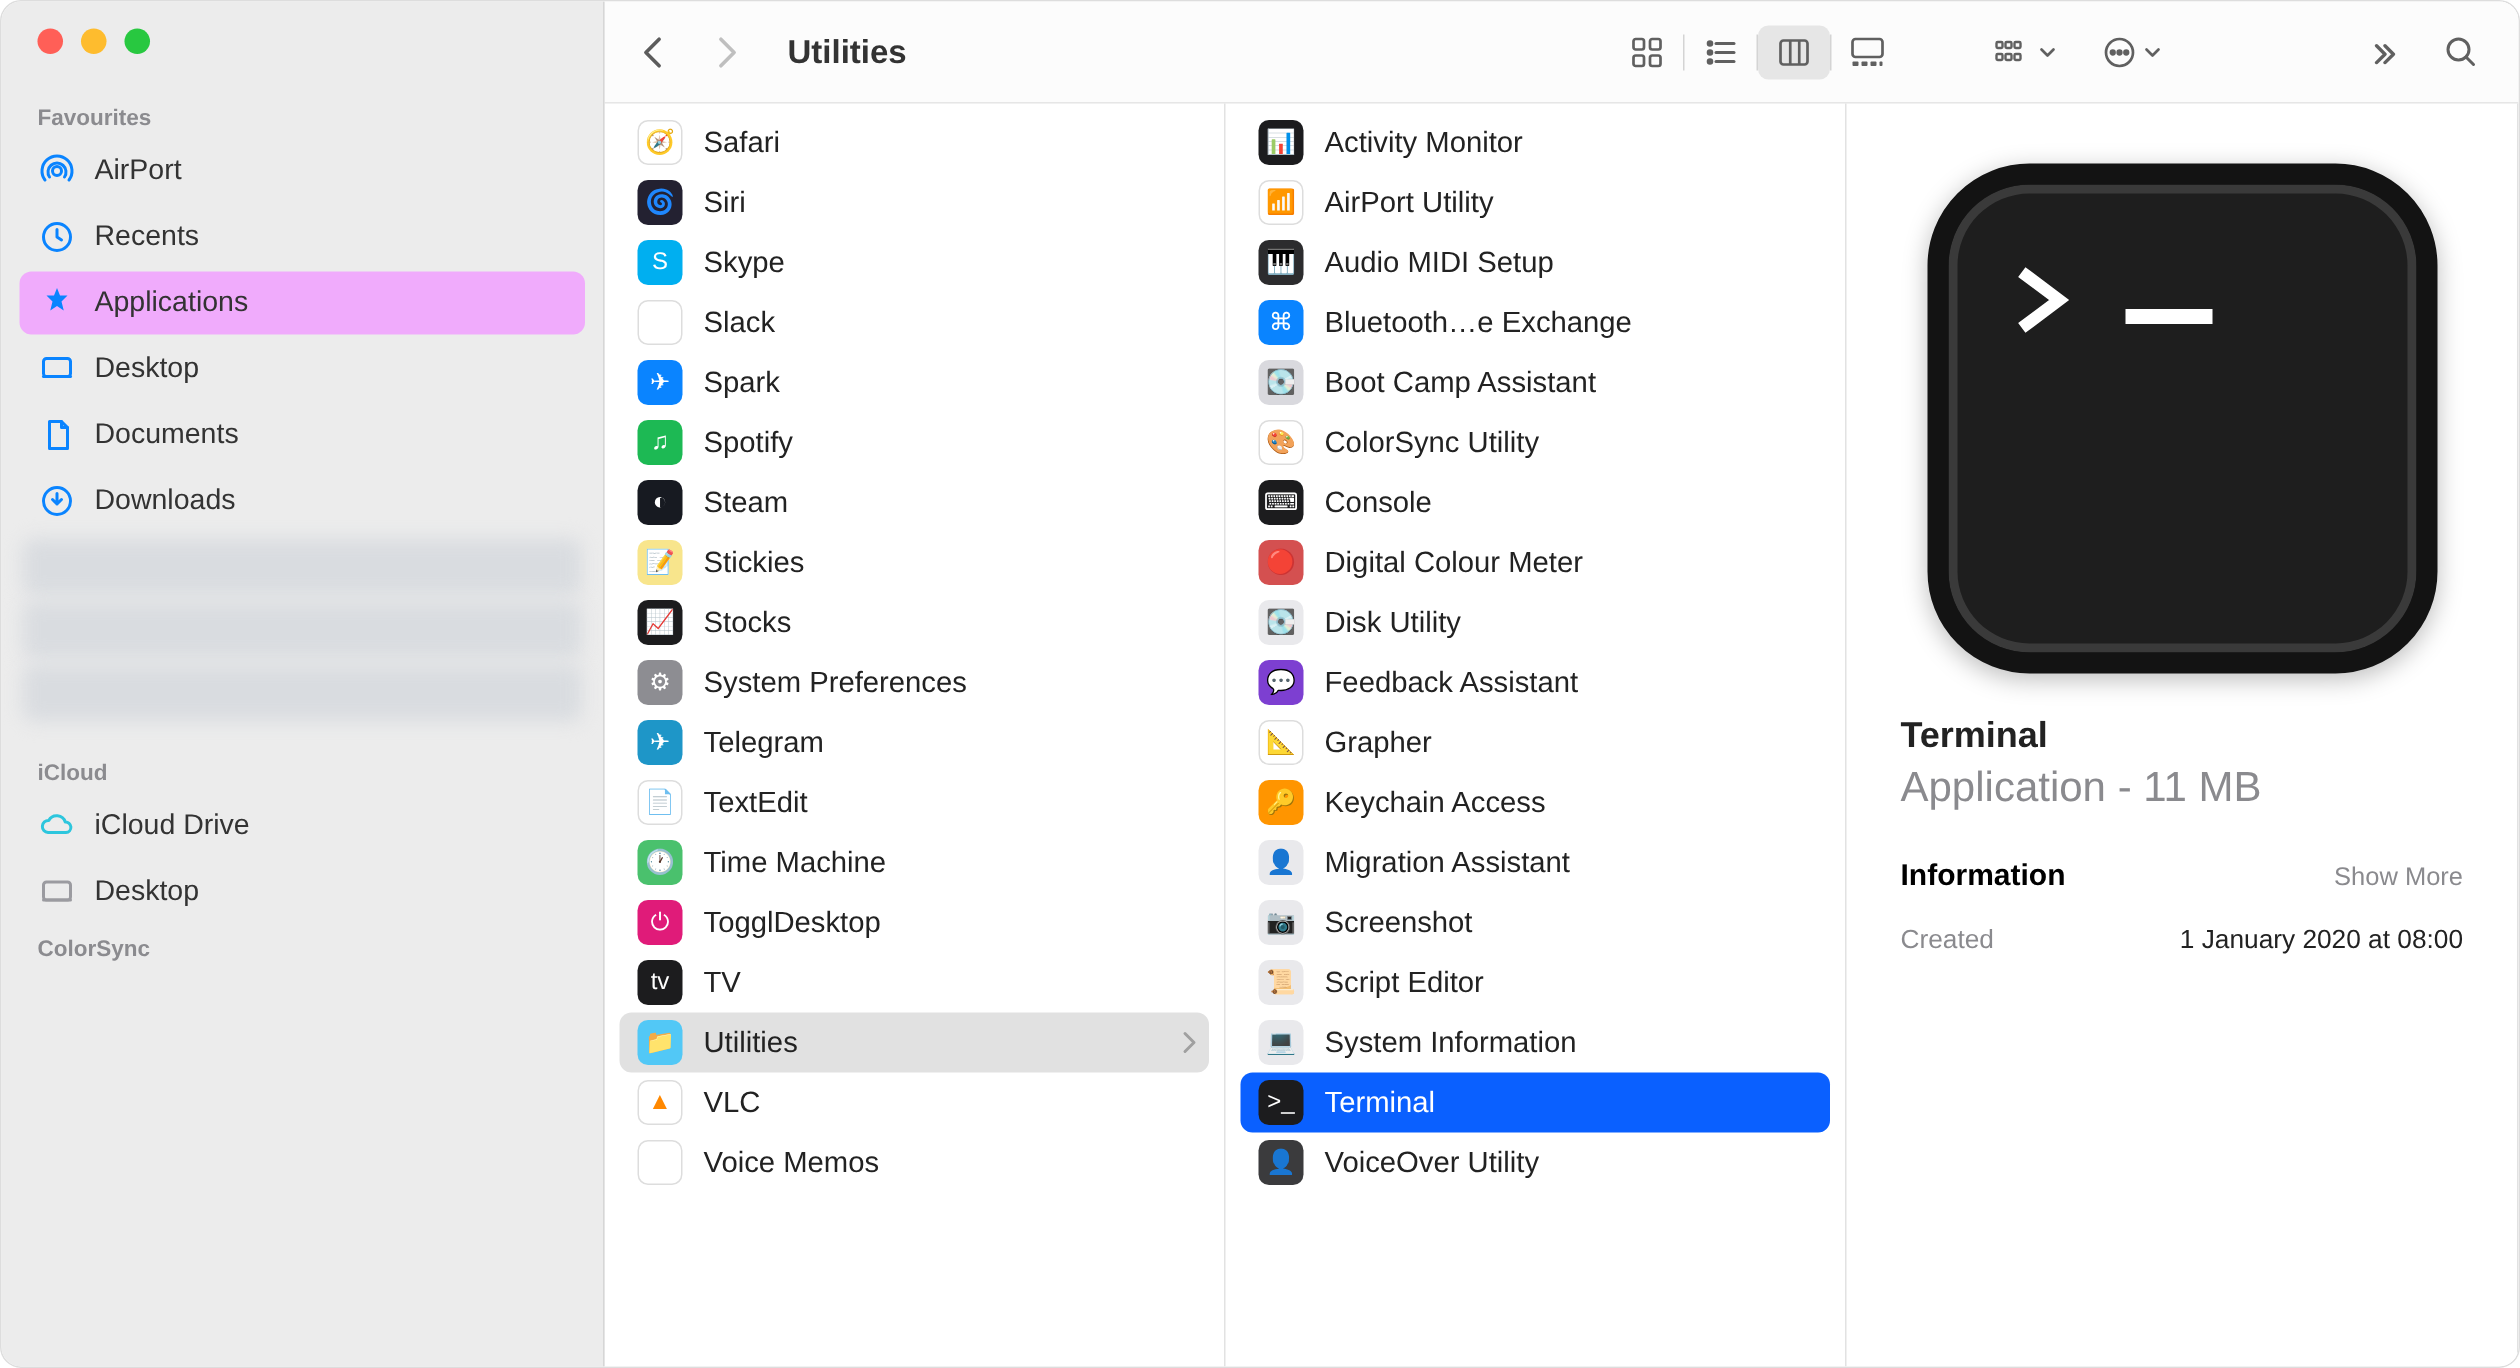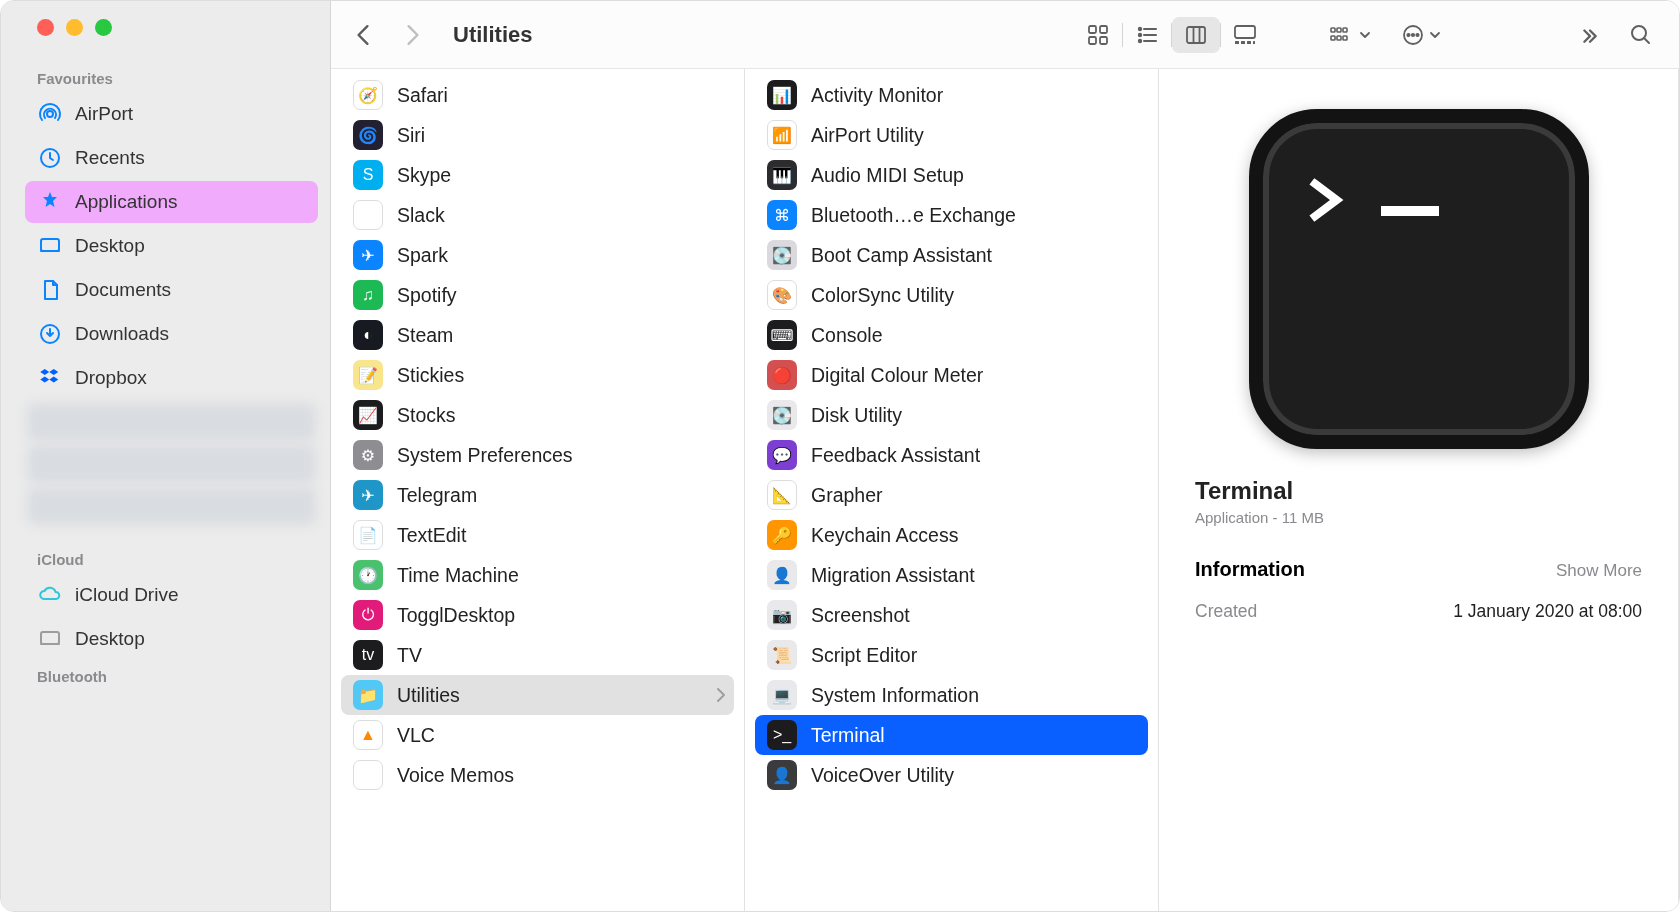--- a/index.html
+++ b/index.html
@@ -14,27 +14,26 @@
 .window {
   width: 1680px;
   height: 912px;
   border-radius: 14px;
   overflow: hidden;
   border: 1px solid #ddd;
   display: flex;
   background: #fff;
 }
 .sidebar {
-  width: 330px;
+  width: 402px;
   background: #ececec;
   border-right: 1px solid #d6d6d6;
   padding-top: 18px;
   flex-shrink: 0;
   position: relative;
-  padding-left: 12px;
 }
 .traffic-lights {
   display: flex;
   gap: 12px;
   padding-left: 24px;
   padding-bottom: 28px;
 }
 .tl { width: 17px; height: 17px; border-radius: 50%; }
 .tl.red { background: #ff5f57; }
 .tl.yellow { background: #febc2e; }
@@ -162,21 +161,21 @@
   padding: 50px 44px;
   color: #fff;
   font-family: monospace;
 }
 .big-icon .prompt {
   display: flex;
   align-items: center;
   gap: 20px;
 }
 .prev-title { font-size: 24px; font-weight: 600; color: #222; }
-.prev-sub { font-size: 15px; color: #8a8a8e; margin-top: 4px; margin-bottom: 22px; }
+.prev-sub { font-size: 28px; color: #8a8a8e; margin-top: 4px; margin-bottom: 22px; }
 .info-row { display: flex; justify-content: space-between; align-items: baseline; padding: 10px 0; }
 .info-hdr { font-size: 20px; font-weight: 700; }
 .show-more { font-size: 17px; color: #8a8a8e; }
 .info-label { font-size: 17.5px; color: #8a8a8e; }
 .info-val { font-size: 17.5px; color: #222; }
 .more-sec { text-align: center; margin-top: 24px; color: #7a7a7a; }
 .more-sec .dots { font-size: 26px; line-height: 10px; }
 .more-sec .moretxt { font-size: 17px; margin-top: 2px; }
 svg { display: block; }
 </style>
@@ -240,28 +239,20 @@
         </div>
         <div class="sidebar-item">
           <span class="icn">
             <svg width="24" height="24" viewBox="0 0 24 24" fill="none" stroke="#0a84ff" stroke-width="2" stroke-linecap="round" stroke-linejoin="round">
               <circle cx="12" cy="12" r="9"></circle>
               <path d="M12 7v7M9 11l3 3 3-3"></path>
             </svg>
           </span>
           <span>Downloads</span>
         </div>
-        <div class="sidebar-item">
-          <span class="icn">
-            <svg width="24" height="24" viewBox="0 0 24 24" fill="#0061ff">
-              <path d="M6 3l6 4-6 4-6-4zM18 3l6 4-6 4-6-4zM6 13l6 4-6 4-6-4zM18 13l6 4-6 4-6-4z" transform="scale(0.75) translate(3,1)"></path>
-            </svg>
-          </span>
-          <span>Dropbox</span>
-        </div>
         <div class="blurred-row"></div>
         <div class="blurred-row"></div>
         <div class="blurred-row"></div>
         <div style="height: 16px;"></div>
         <div class="section-label">iCloud</div>
         <div class="sidebar-item">
           <span class="icn">
             <svg width="24" height="24" viewBox="0 0 24 24" fill="none" stroke="#2dc6dd" stroke-width="2" stroke-linecap="round" stroke-linejoin="round">
               <path d="M6 16a4 4 0 0 1 .5-8 6 6 0 0 1 11 1A3.5 3.5 0 0 1 18 16z"></path>
             </svg>
@@ -270,21 +261,21 @@
         </div>
         <div class="sidebar-item">
           <span class="icn">
             <svg width="24" height="24" viewBox="0 0 24 24" fill="none" stroke="#9b9ba0" stroke-width="2" stroke-linecap="round" stroke-linejoin="round">
               <rect x="3" y="5" width="18" height="12" rx="2"></rect>
               <line x1="3" y1="17" x2="21" y2="17"></line>
             </svg>
           </span>
           <span>Desktop</span>
         </div>
-        <div class="section-label">Bluetooth</div>
+        <div class="section-label">ColorSync</div>
       </div>
   </div>
 
   <div class="right-pane">
 
     <div class="toolbar">
       <div class="nav-btn">
         <svg width="16" height="22" viewBox="0 0 12 20">
             <path d="M10 2 L2 10 L10 18" fill="none" stroke="currentColor" stroke-width="2.2" stroke-linecap="round" stroke-linejoin="round"></path>
           </svg>

